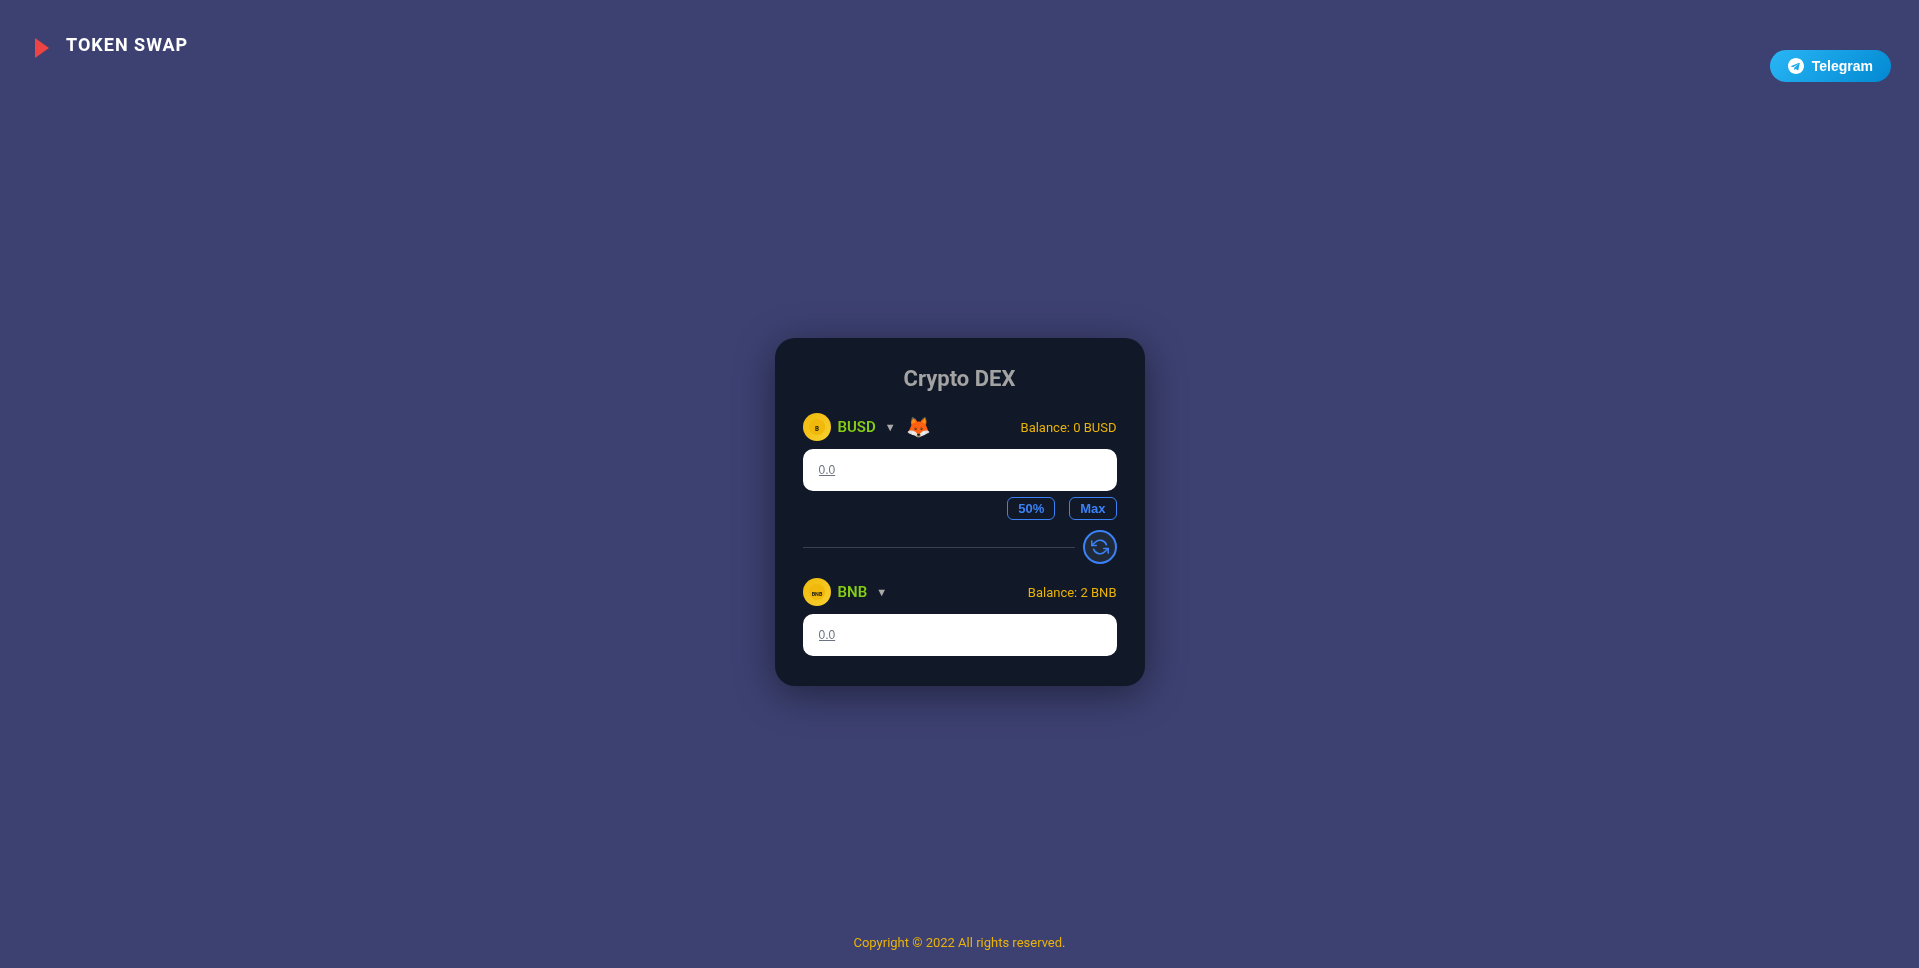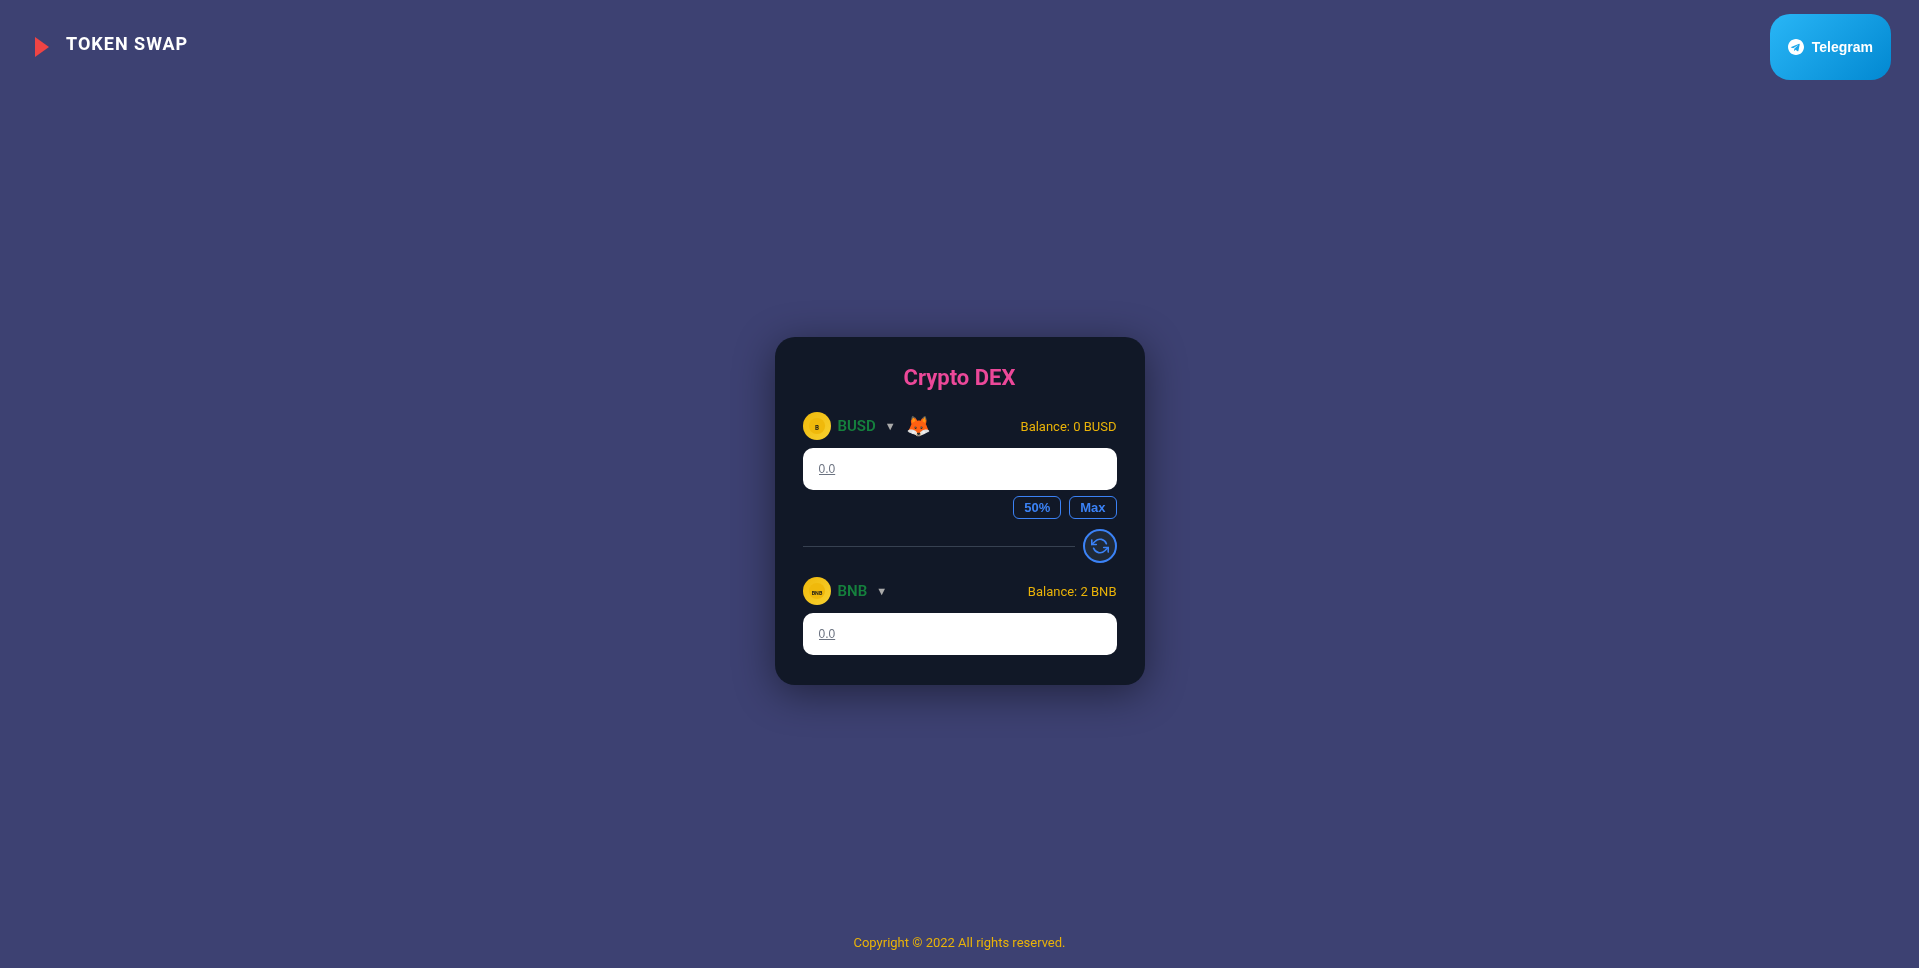--- a/index.html
+++ b/index.html
@@ -43,27 +43,28 @@
       font-size: 18px;
       font-weight: 700;
       letter-spacing: 1px;
     }
 
     .telegram-btn {
       background: linear-gradient(135deg, #29b6f6, #0288d1);
       color: #ffffff;
       border: none;
       border-radius: 20px;
-      padding: 25px 18px;
+      padding: 8px 18px;
       font-size: 14px;
       font-weight: 600;
       cursor: pointer;
       display: flex;
       align-items: center;
       gap: 8px;
+      margin-top: 36px;
     }
 
     
     .main-content {
       flex: 1;
       display: flex;
       flex-direction: column;
       align-items: center;
       justify-content: center;
       width: 100%;
@@ -73,21 +74,21 @@
     
     .swap-card {
       background-color: #111827;
       border-radius: 20px;
       padding: 28px 28px 24px 28px;
       width: 370px;
       box-shadow: 0 8px 40px rgba(0,0,0,0.45);
     }
 
     .card-title {
-      color: #ec4899;
+      color: #a3a3a3;
       font-size: 22px;
       font-weight: 700;
       text-align: center;
       margin-bottom: 22px;
     }
 
     
     .token-section {
       margin-bottom: 6px;
     }
@@ -100,21 +101,21 @@
     }
 
     .token-selector {
       display: flex;
       align-items: center;
       gap: 7px;
       cursor: pointer;
     }
 
     .token-name {
-      color: #15803d;
+      color: #84cc16;
       font-size: 15px;
       font-weight: 600;
     }
 
     .chevron-down {
       color: #aaaaaa;
       font-size: 11px;
       margin-left: 2px;
     }
 
@@ -141,21 +142,21 @@
     }
 
     .token-input::placeholder {
       color: #6b7280;
     }
 
     
     .percent-row {
       display: flex;
       justify-content: flex-end;
-      gap: 8px;
+      gap: 14px;
       margin-top: 0;
       margin-bottom: 6px;
     }
 
     .percent-btn {
       background: transparent;
       border: 1.5px solid #3b82f6;
       color: #3b82f6;
       border-radius: 6px;
       padding: 3px 10px;

